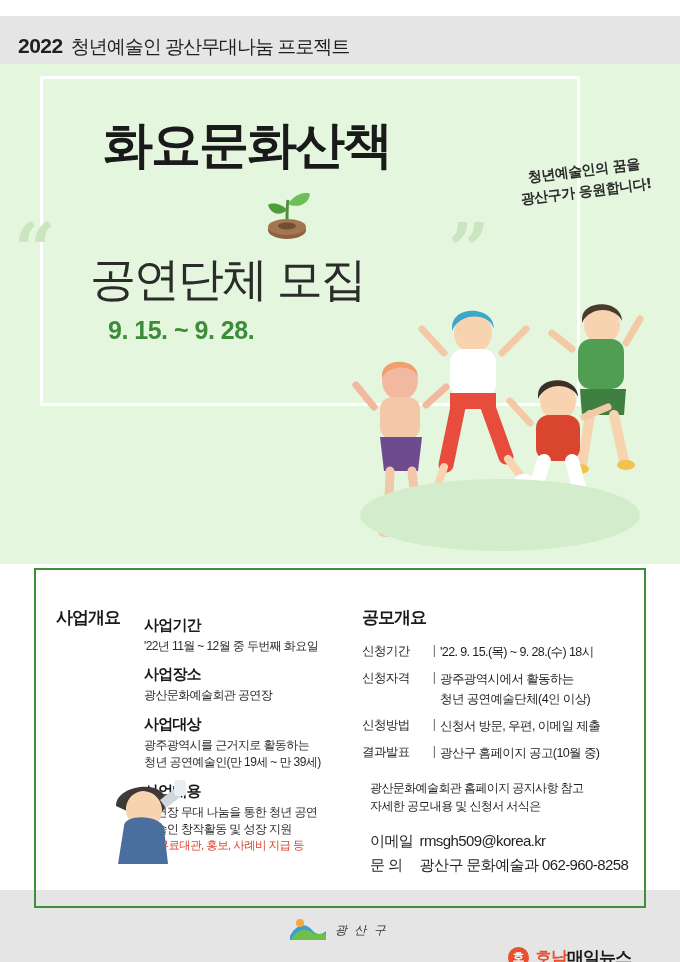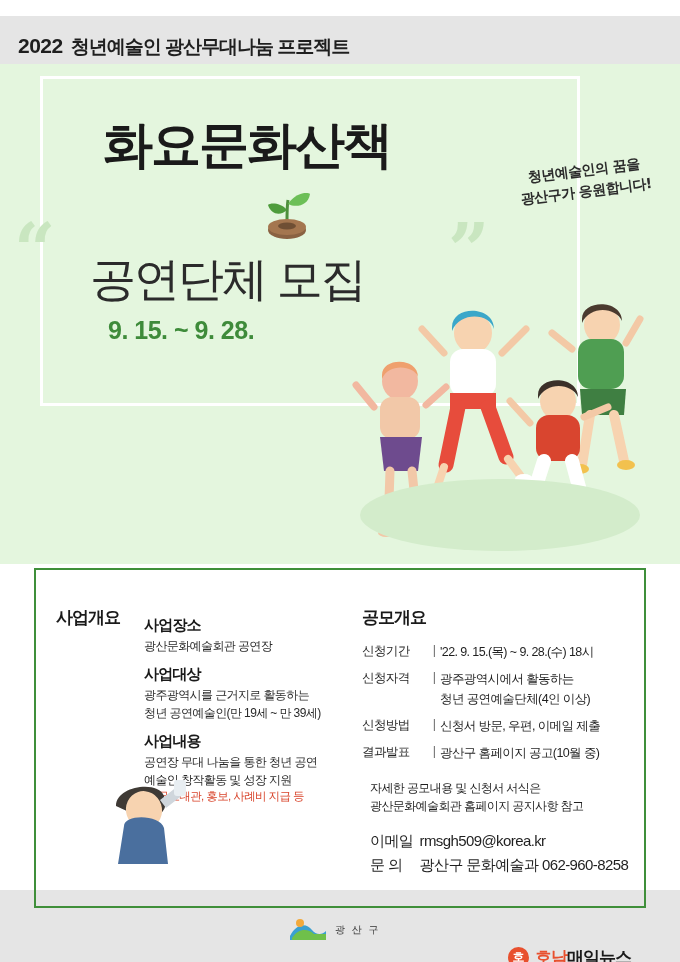--- a/index.html
+++ b/index.html
@@ -31,21 +31,21 @@
     gap: 8px;
   }
   .top-year {
     font-size: 21px;
     font-weight: bold;
     color: #1f1f1f;
     letter-spacing: -0.5px;
   }
   .top-title {
     font-size: 19px;
-    font-weight: bold;
+    font-weight: normal;
     color: #1f1f1f;
     letter-spacing: -1px;
   }
   
   .hero {
     position: absolute;
     left: 0;
     top: 48px;
     width: 680px;
     height: 500px;
@@ -281,23 +281,24 @@
   
   .gs-logo {
     position: absolute;
     left: 288px;
     top: 352px;
     display: flex;
     align-items: center;
     gap: 7px;
   }
   .gs-logo-text {
-    font-size: 10px;
+    font-size: 12px;
     color: #333;
     letter-spacing: 2px;
+    font-style: italic;
   }
   .news-logo {
     position: absolute;
     left: 508px;
     top: 382px;
     display: flex;
     align-items: center;
     gap: 6px;
   }
   .news-badge {
@@ -416,20 +417,24 @@
       </svg>
     </div>
   </div>
 
   <div class="info">
     <div class="info-frame"></div>
 
     <div class="col-left">
       <div class="col-title left-head-abs">사업개요</div>
 
+      <div class="sec">
+        <div class="sec-head">사업기간</div>
+        <div class="sec-body">'22년 11월 ~ 12월 중 두번째 화요일</div>
+      </div>
 
       <div class="sec">
         <div class="sec-head">사업장소</div>
         <div class="sec-body">광산문화예술회관 공연장</div>
       </div>
 
       <div class="sec">
         <div class="sec-head">사업대상</div>
         <div class="sec-body" style="white-space:pre-line">광주광역시를 근거지로 활동하는
 청년 공연예술인(만 19세 ~ 만 39세)</div>
@@ -475,22 +480,22 @@
         </div>
 
         <div class="row">
           <span class="row-label">결과발표</span>
           <span class="row-bar">|</span>
           <span class="row-val">광산구 홈페이지 공고(10월 중)</span>
         </div>
       </div>
 
       <div class="guide">
+        <div>광산문화예술회관 홈페이지 공지사항 참고</div>
         <div>자세한 공모내용 및 신청서 서식은</div>
-        <div>광산문화예술회관 홈페이지 공지사항 참고</div>
       </div>
 
       <div class="contact">
         <div>
           <span class="k">이메일</span>
           <span>rmsgh509@korea.kr</span>
         </div>
         <div>
           <span class="k">문  의</span>
           <span>광산구 문화예술과 062-960-8258</span>

